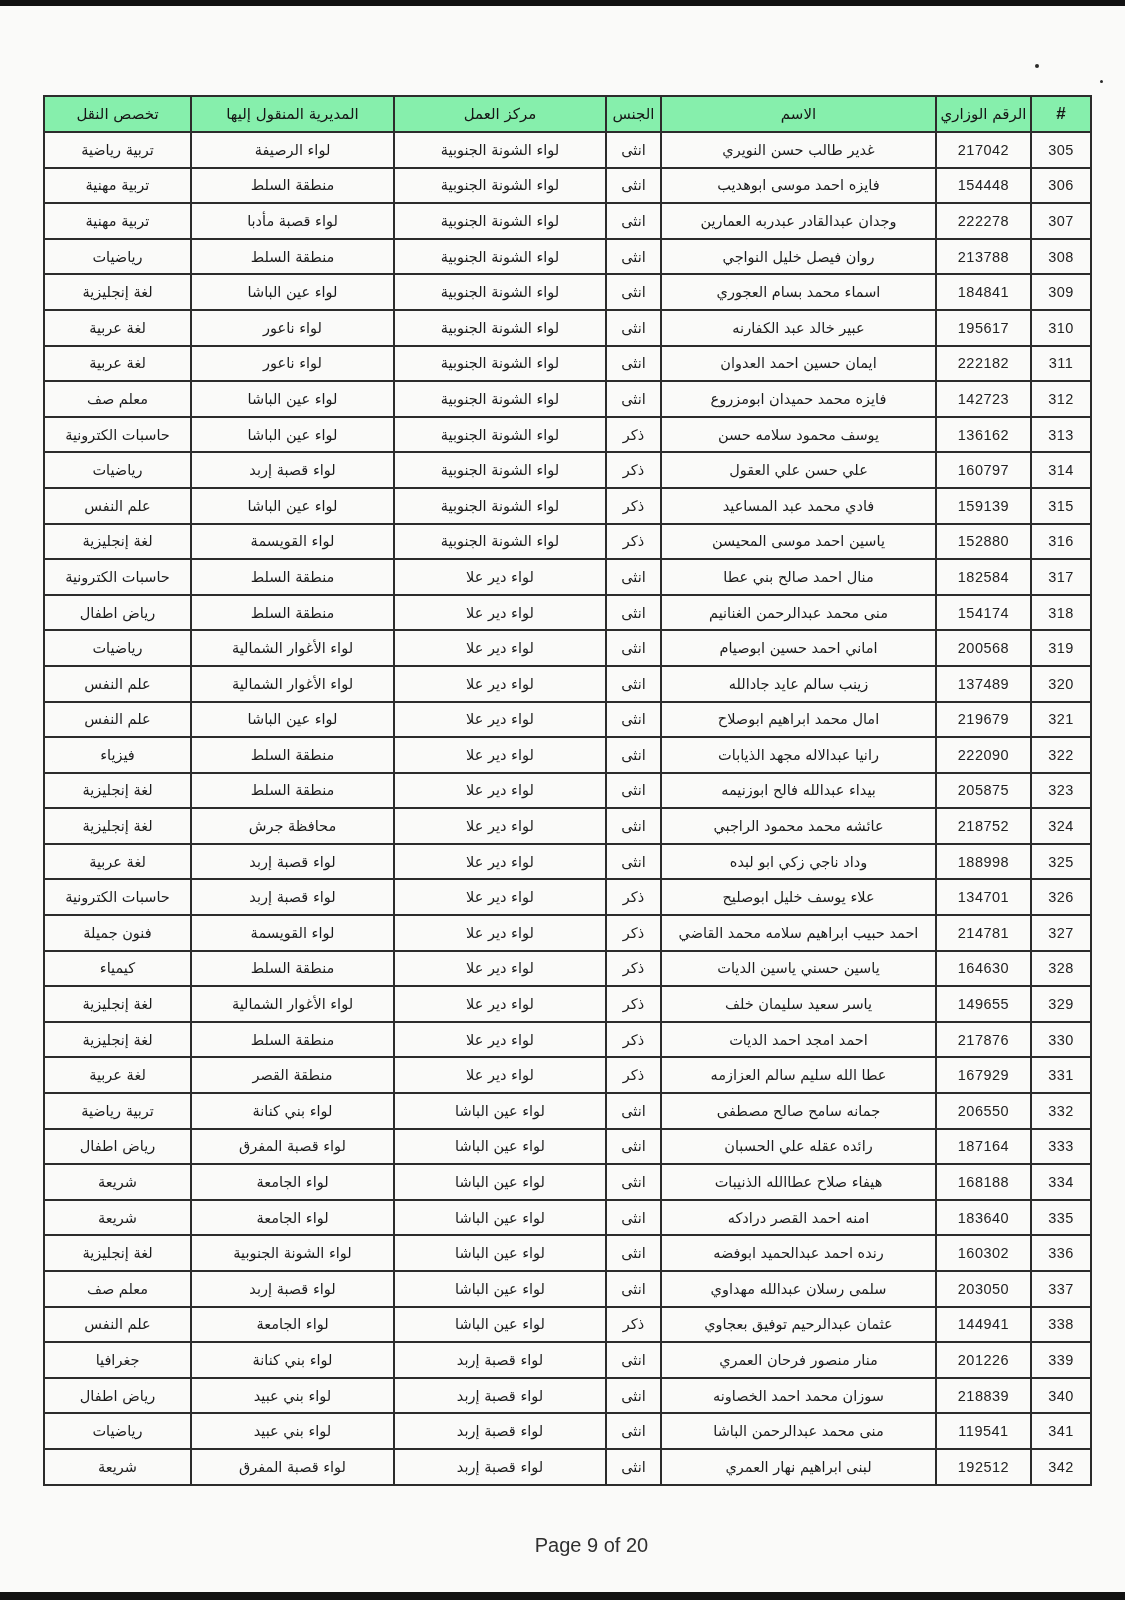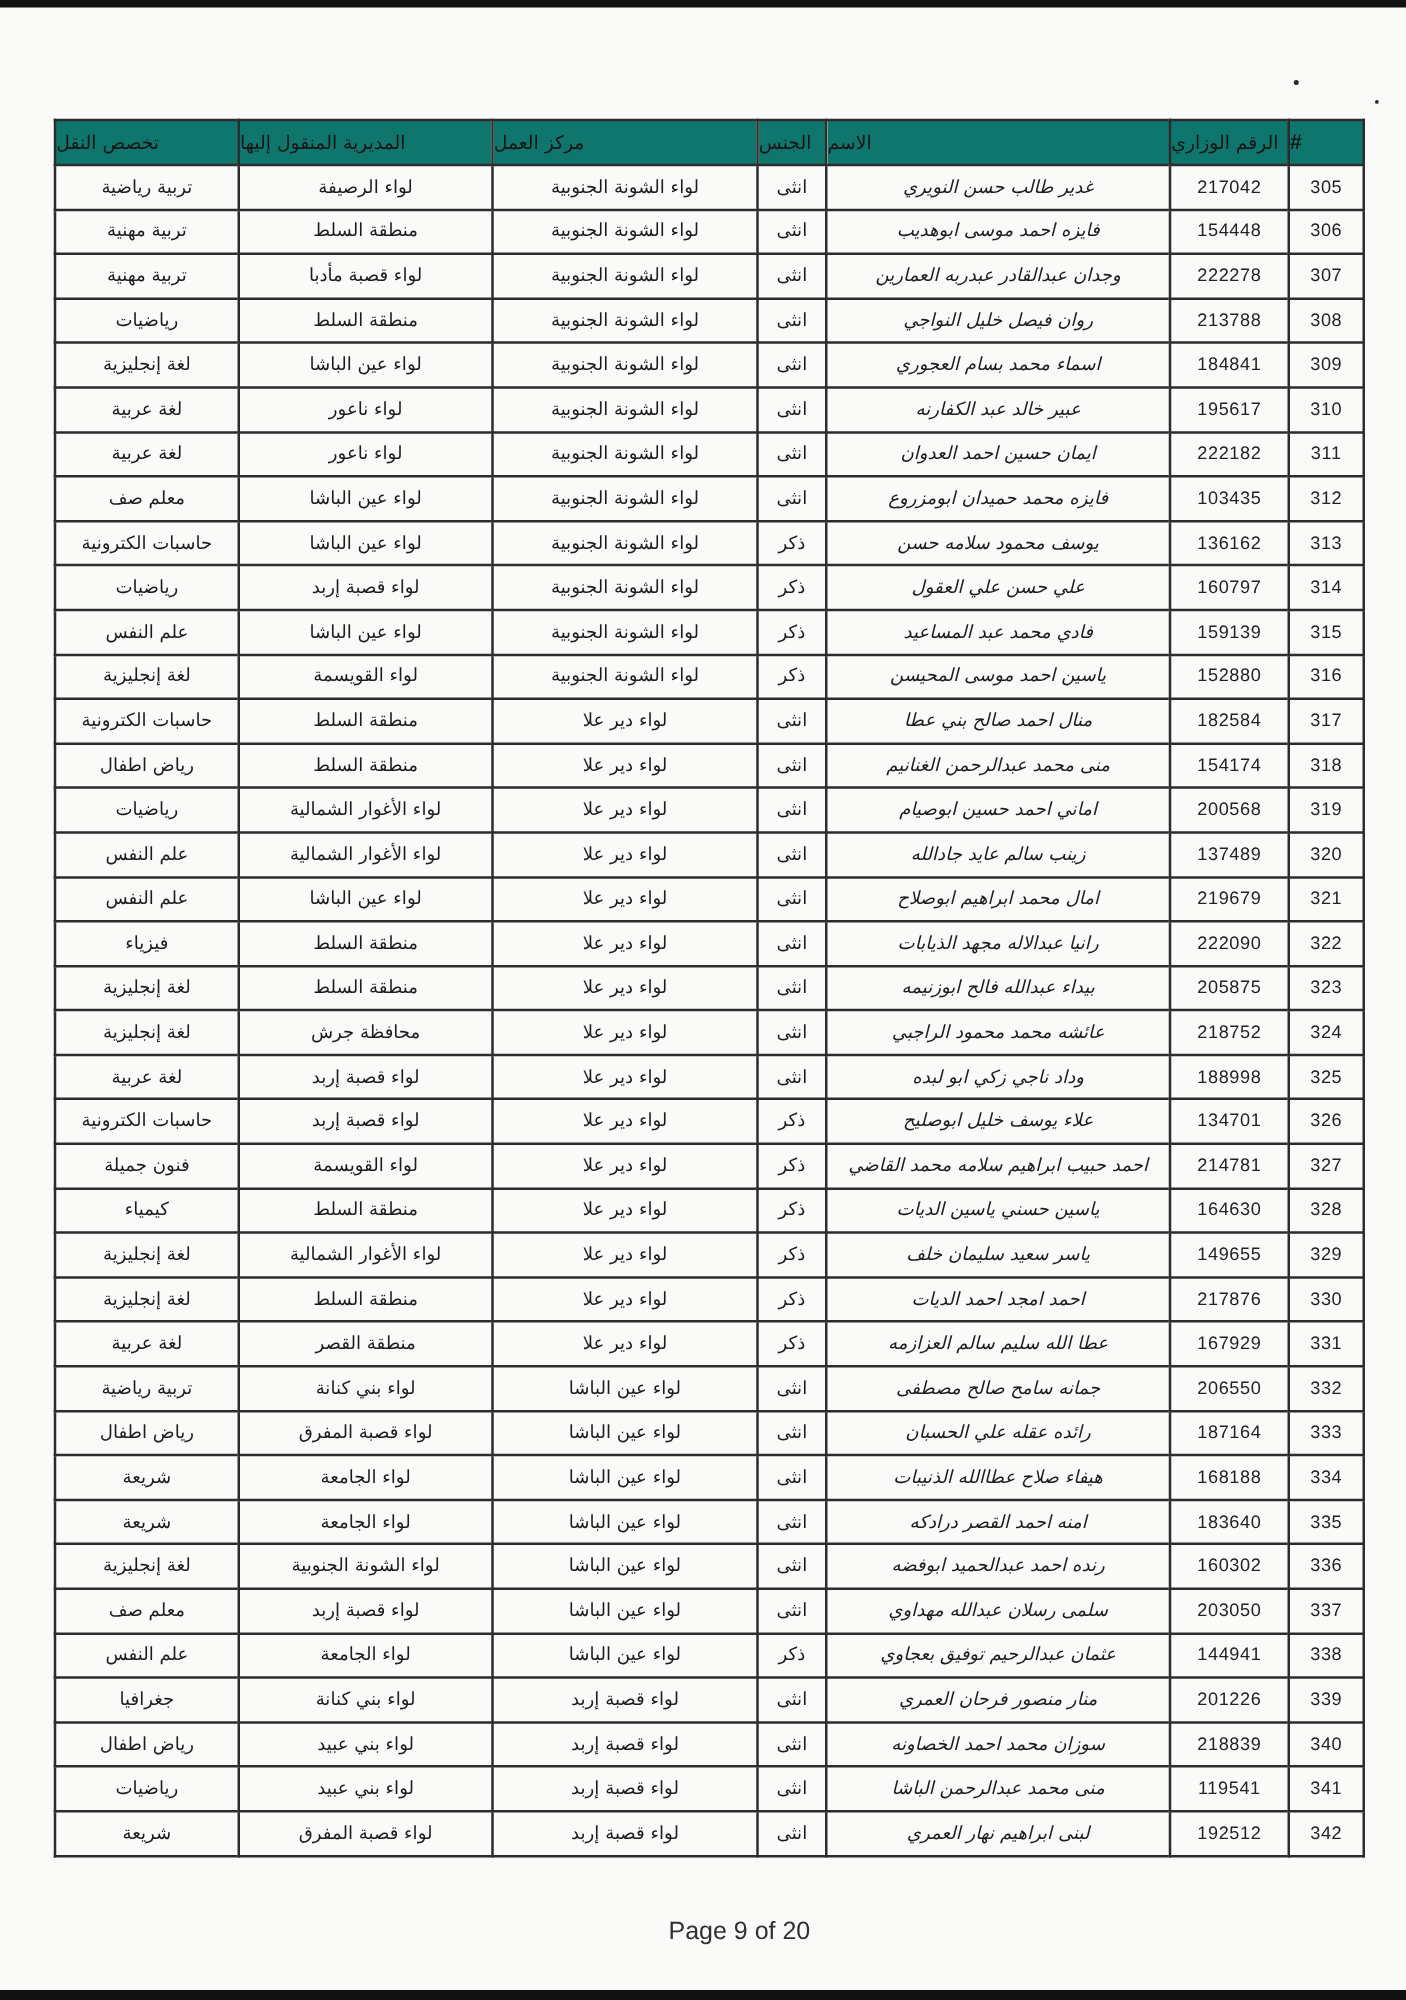--- a/index.html
+++ b/index.html
@@ -30,39 +30,39 @@
   }
   table.transfer th, table.transfer td {
     border:2px solid #2c2c2c;
     overflow:hidden;
     white-space:nowrap;
     padding:0;
   }
   table.transfer thead tr { height:36px; }
   table.transfer tbody tr { height:35.6px; }
   table.transfer th {
-    background:#0f766e;
+    background:#86efac;
     font-size:15px;
     font-weight:normal;
-    text-align:left;
+    text-align:center;
     color:#151515;
     margin-left:16px;
   }
   table.transfer th.hash { font-weight:bold; font-family:"Liberation Sans", sans-serif; font-size:17px; }
   table.transfer td {
     font-size:14.5px;
     text-align:center;
   }
   td.c-num, td.c-mid {
     font-family:"Liberation Sans", sans-serif;
     font-size:19px;
     letter-spacing:0.5px;
     color:#222;
   }
-  td.c-name { text-align:right; padding-right:3px;font-style:italic; }
+  td.c-name { text-align:right; padding-right:3px; }
   .footer {
     position:absolute;
     top:1534px; left:0; width:1125px;
     text-align:center;
     font-family:"Liberation Sans", sans-serif;
     font-size:20px;
     color:#303030;
     padding-left:29px;
   }
 </style>
@@ -156,21 +156,21 @@
           <td class="c-num">311</td>
           <td class="c-mid">222182</td>
           <td class="c-name">ايمان حسين احمد العدوان</td>
           <td>انثى</td>
           <td>لواء الشونة الجنوبية</td>
           <td>لواء ناعور</td>
           <td>لغة عربية</td>
         </tr>
         <tr>
           <td class="c-num">312</td>
-          <td class="c-mid">103435</td>
+          <td class="c-mid">142723</td>
           <td class="c-name">فايزه محمد حميدان ابومزروع</td>
           <td>انثى</td>
           <td>لواء الشونة الجنوبية</td>
           <td>لواء عين الباشا</td>
           <td>معلم صف</td>
         </tr>
         <tr>
           <td class="c-num">313</td>
           <td class="c-mid">136162</td>
           <td class="c-name">يوسف محمود سلامه حسن</td>

